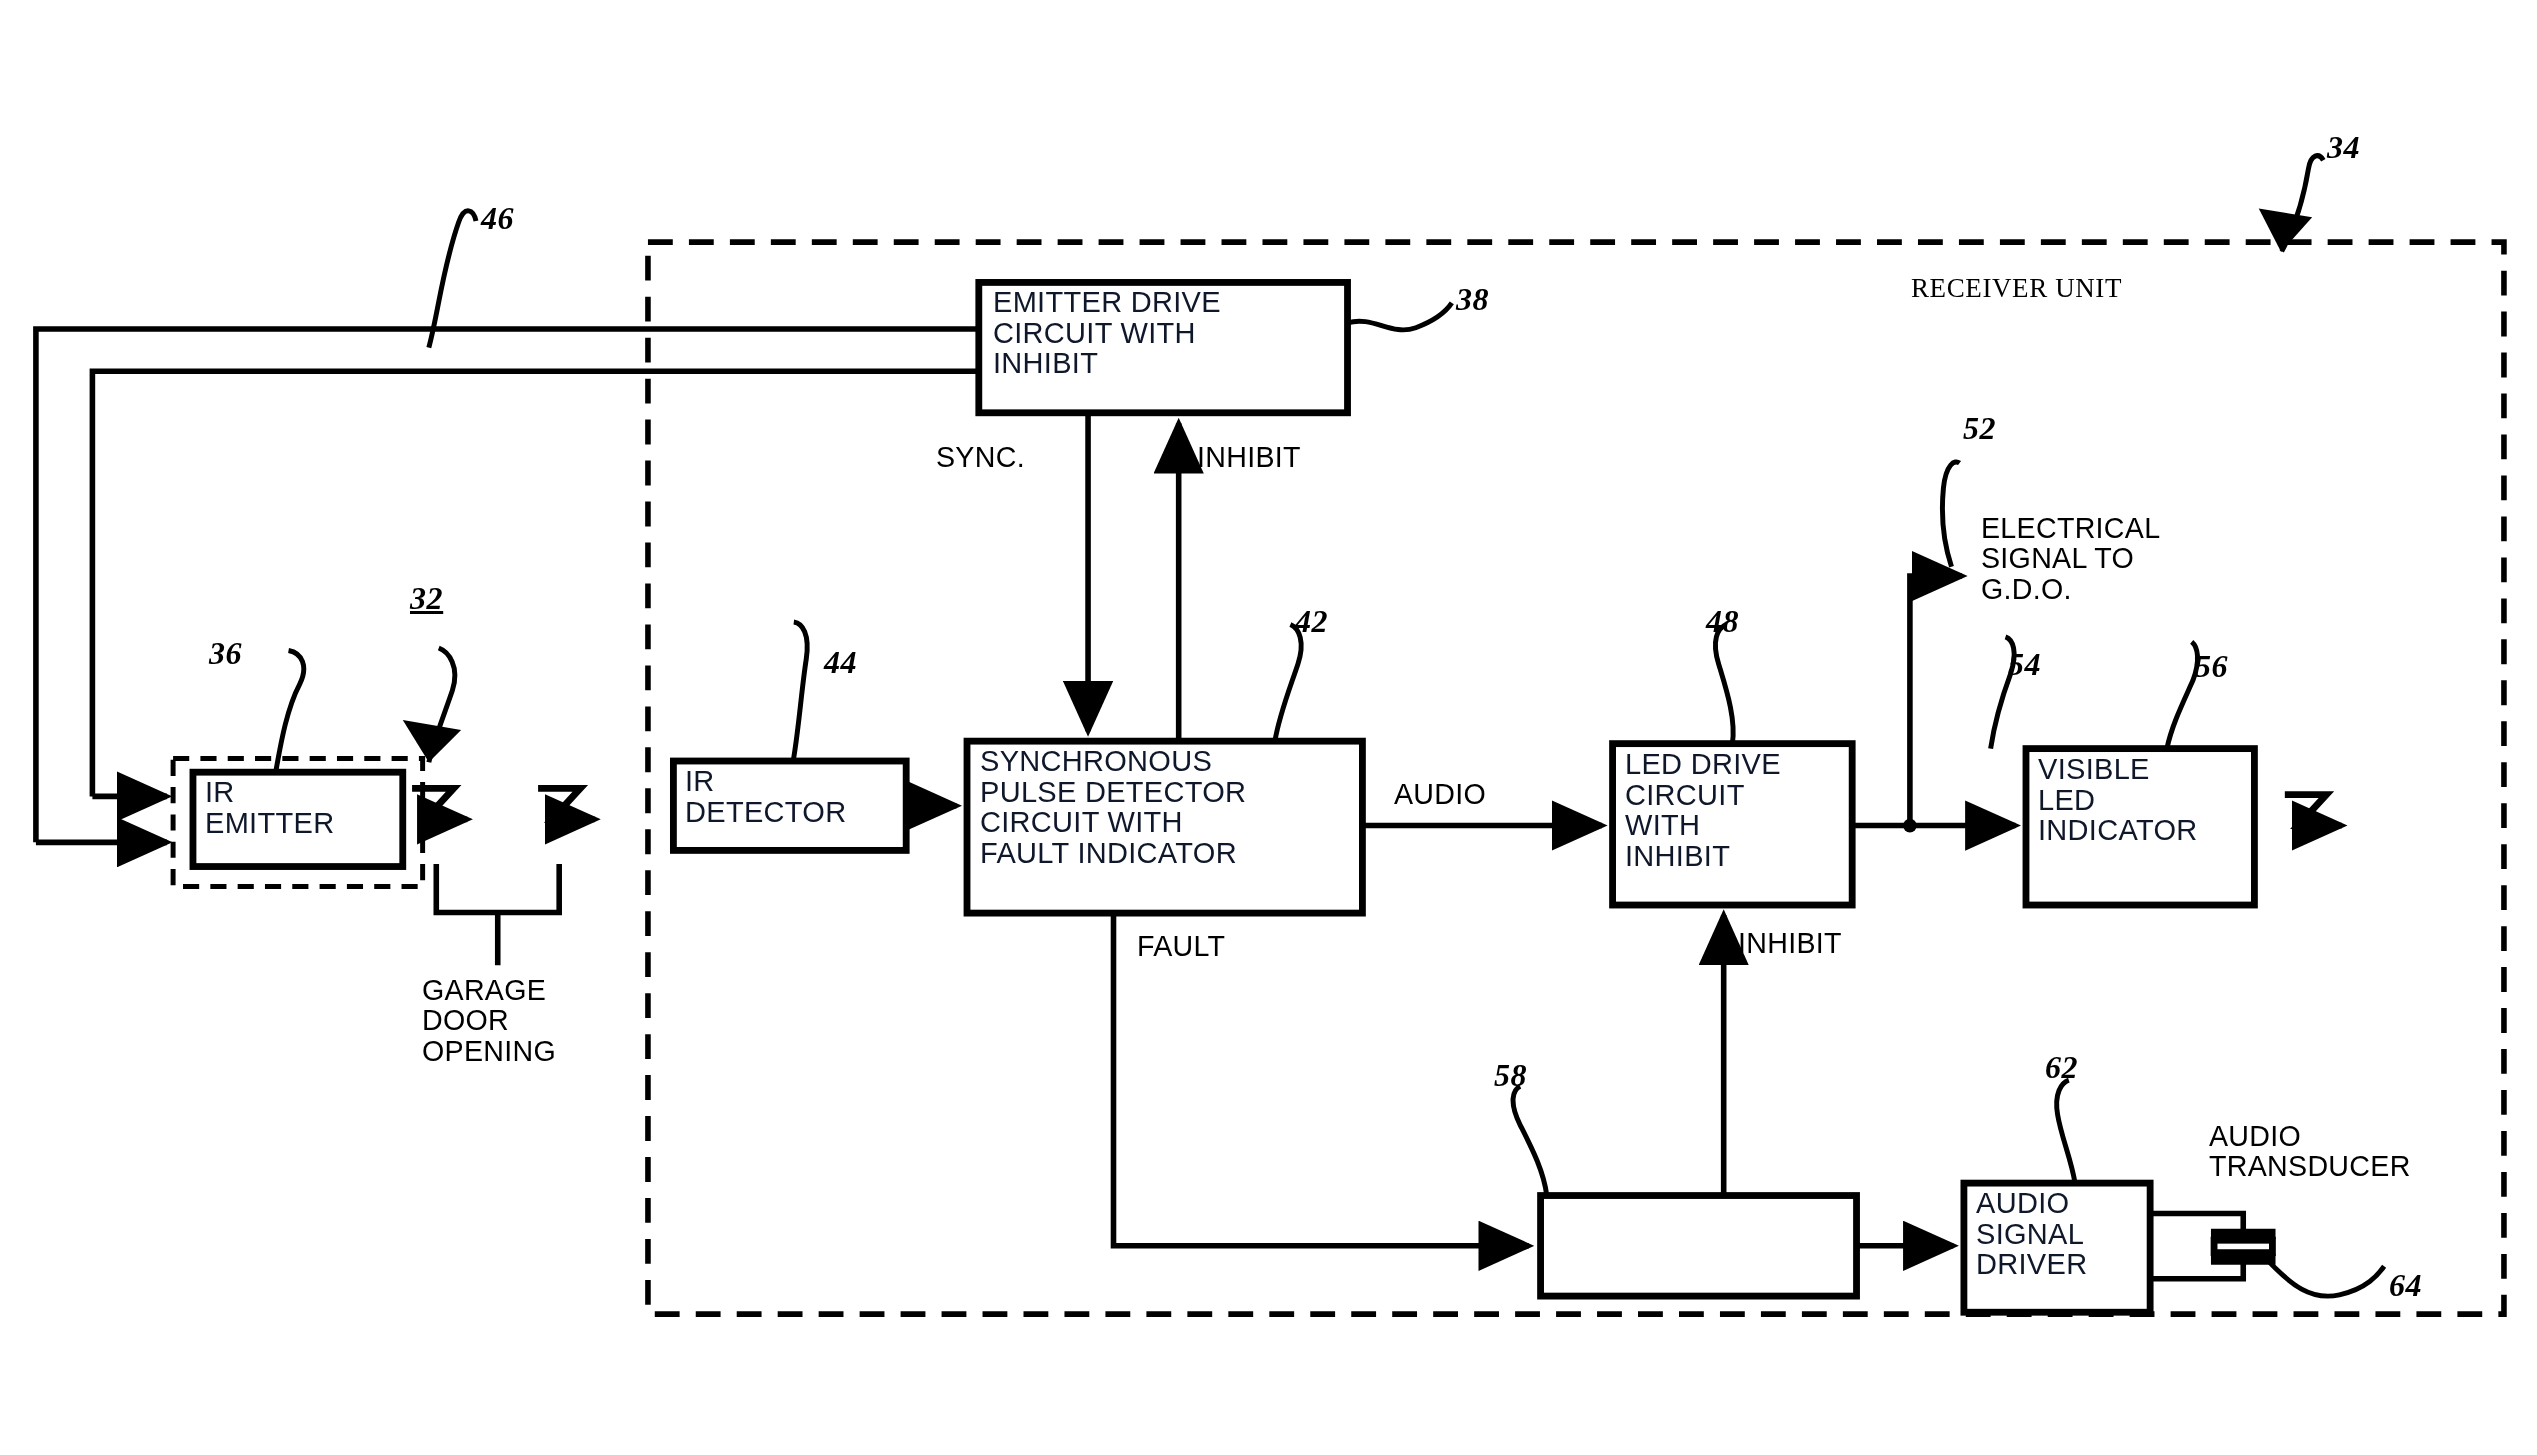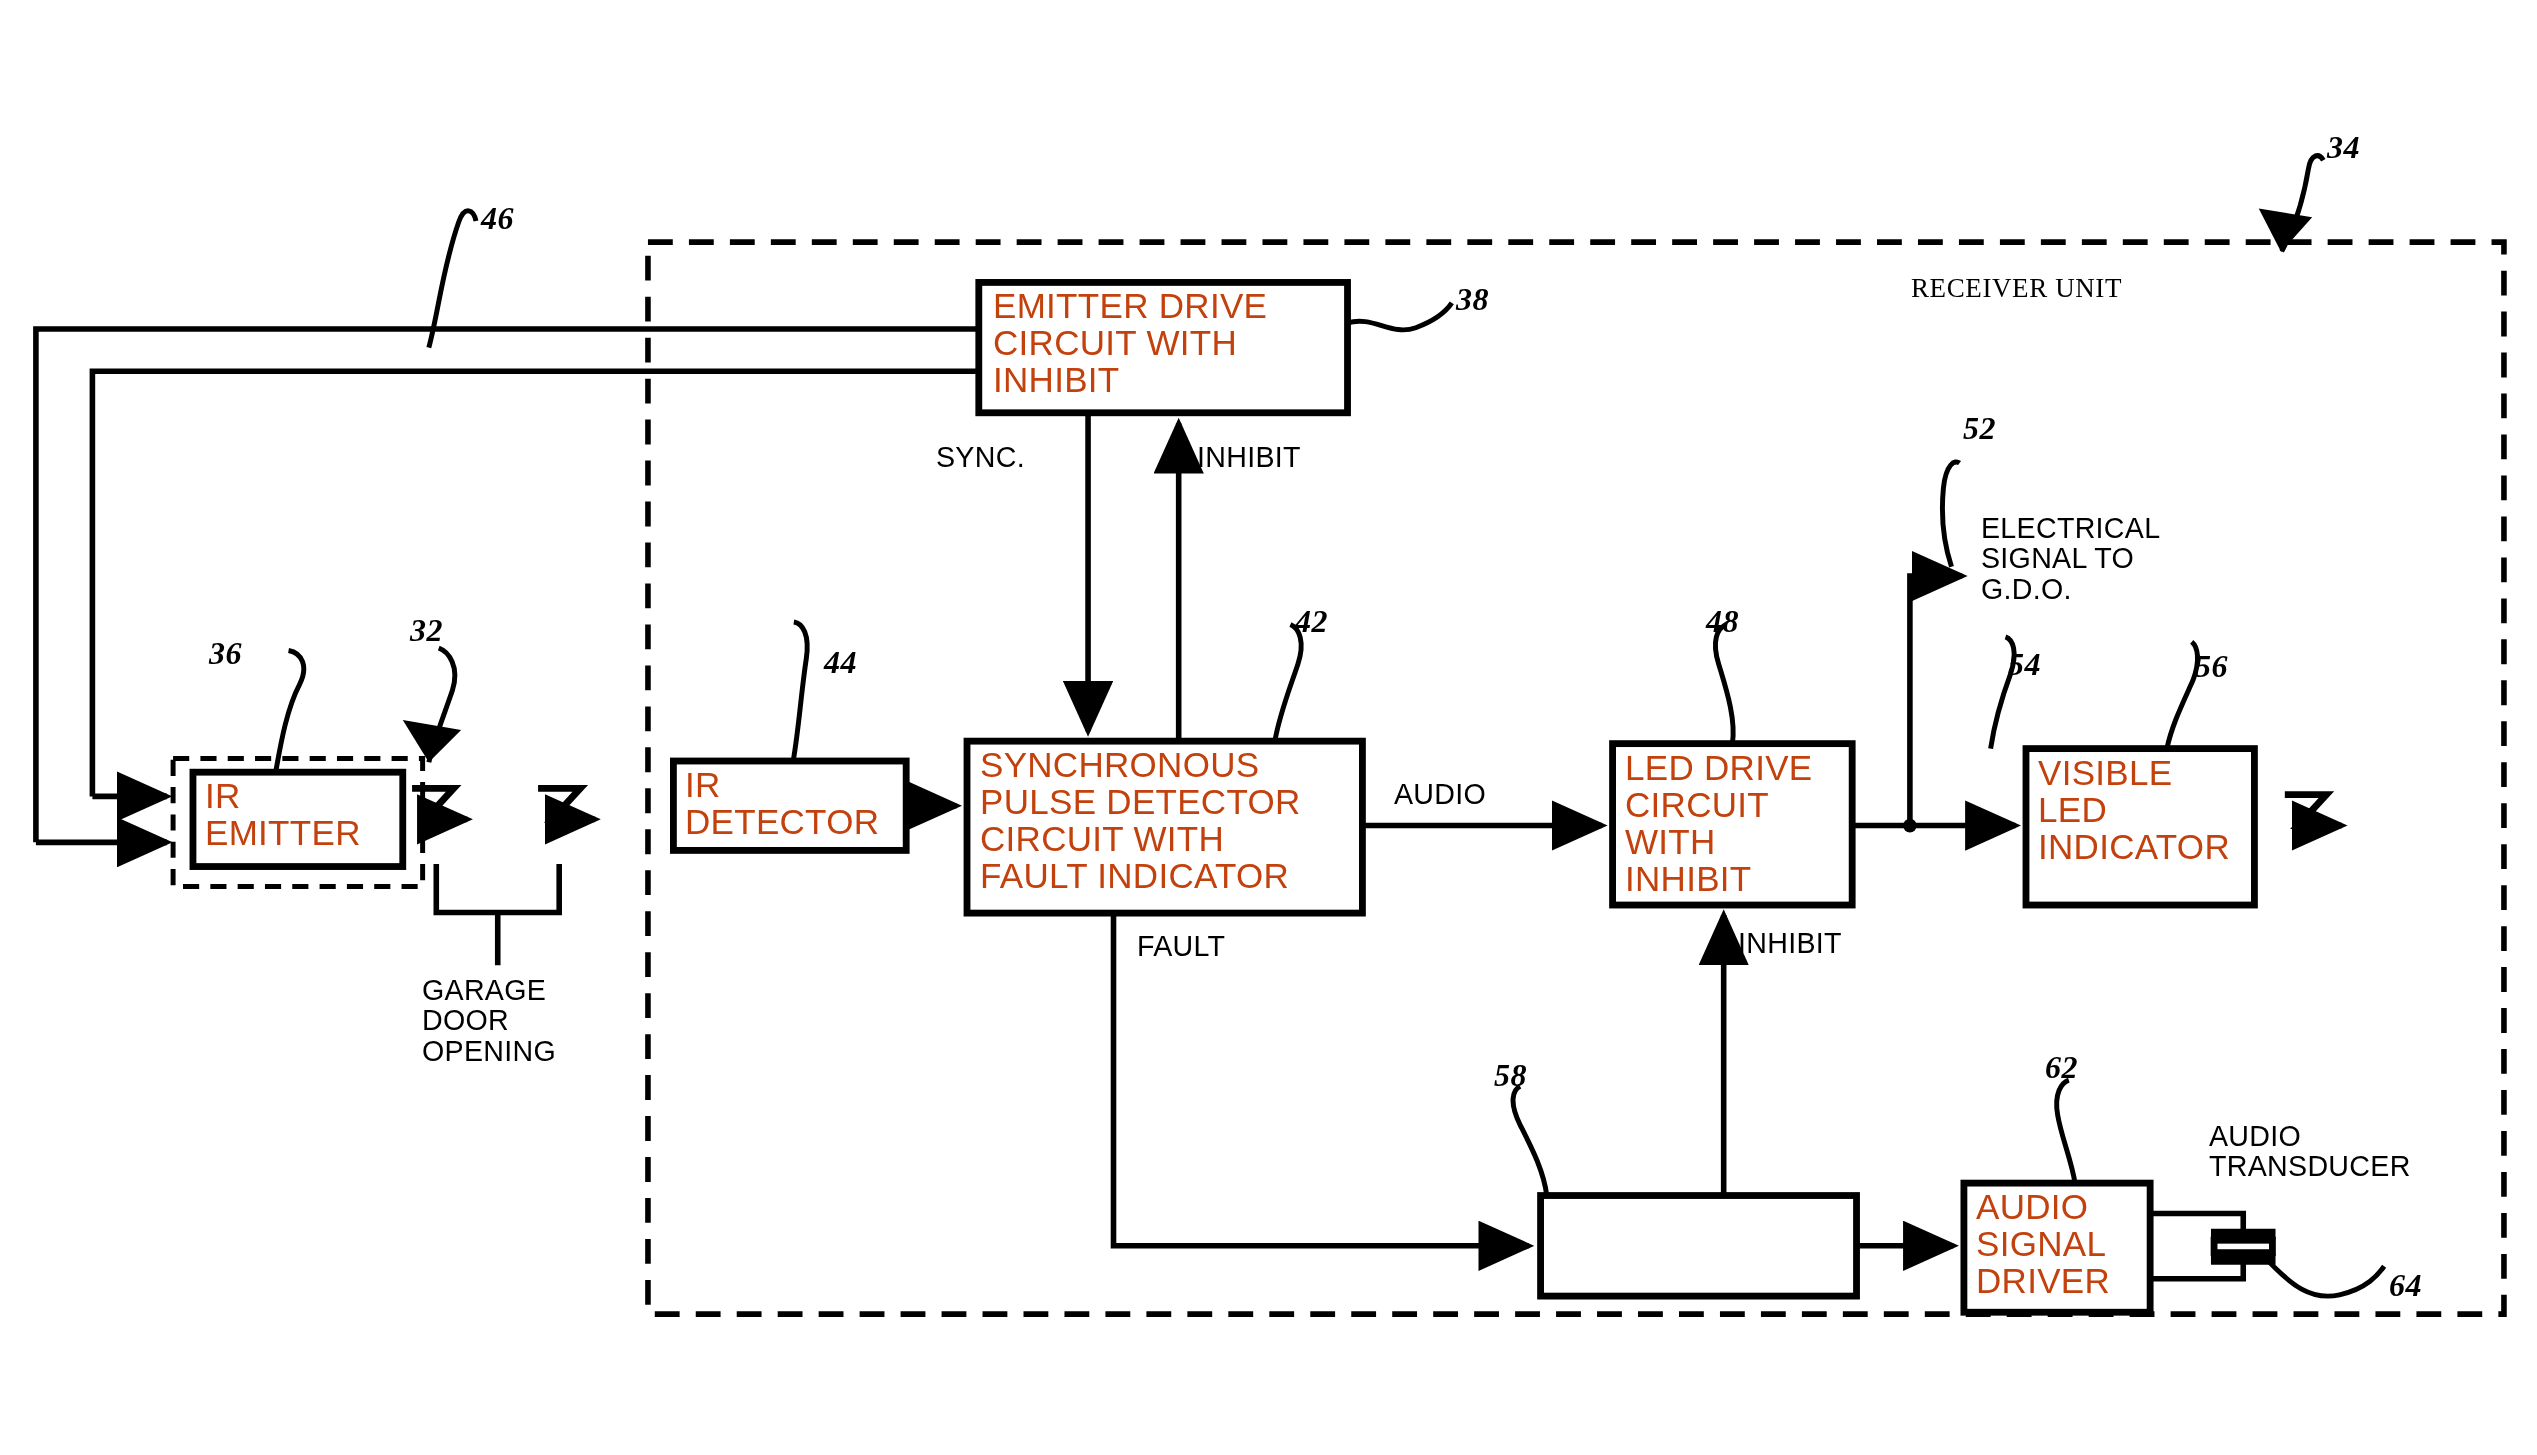--- a/index.html
+++ b/index.html
@@ -2,24 +2,24 @@
 <html style="font-size:10px"><head>
 <meta charset="utf-8">
 <style>
   html,body{margin:0;padding:0;background:#ffffff;}
   body{font-family:"Liberation Sans", sans-serif;}
   #stage{position:relative;width:2538px;height:1455px;background:#fff;overflow:hidden;}
   #stage svg{position:absolute;left:0;top:0;width:2538px;height:1455px;}
   .blk-label{
     position:absolute;
     font-family:"Liberation Sans", sans-serif;
-    font-size:35px;
+    font-size:29px;
     line-height:1.06;
     letter-spacing:0.3px;
-    color:#c2410c;
+    color:#0f172a;
     white-space:pre-line;
     font-weight:400;
     -webkit-font-smoothing:none;
   }
   .sig-label{
     position:absolute;
     font-family:"Liberation Sans", sans-serif;
     font-size:28.6px;
     line-height:1.06;
     color:#000;
@@ -240,21 +240,21 @@
 TRANSDUCER</div>
 
   <div class="unit-label" style="left:1911px; top:273px;">RECEIVER UNIT</div>
 
   <div class="ref-num" style="left:481px; top:192px;margin-top:8px;">46</div>
 
   <div class="ref-num" style="left:2327px; top:129px;">34</div>
 
   <div class="ref-num" style="left:1456px; top:281px;">38</div>
 
-  <div class="ref-num" style="left:410px; top:612px;">32</div>
+  <div class="ref-num" style="left:410px; top:580px;text-decoration:underline;">32</div>
 
   <div class="ref-num" style="left:209px; top:635px;">36</div>
 
   <div class="ref-num" style="left:824px; top:644px;">44</div>
 
   <div class="ref-num" style="left:1295px; top:603px;">42</div>
 
   <div class="ref-num" style="left:1706px; top:603px;">48</div>
 
   <div class="ref-num" style="left:1963px; top:410px;">52</div>

